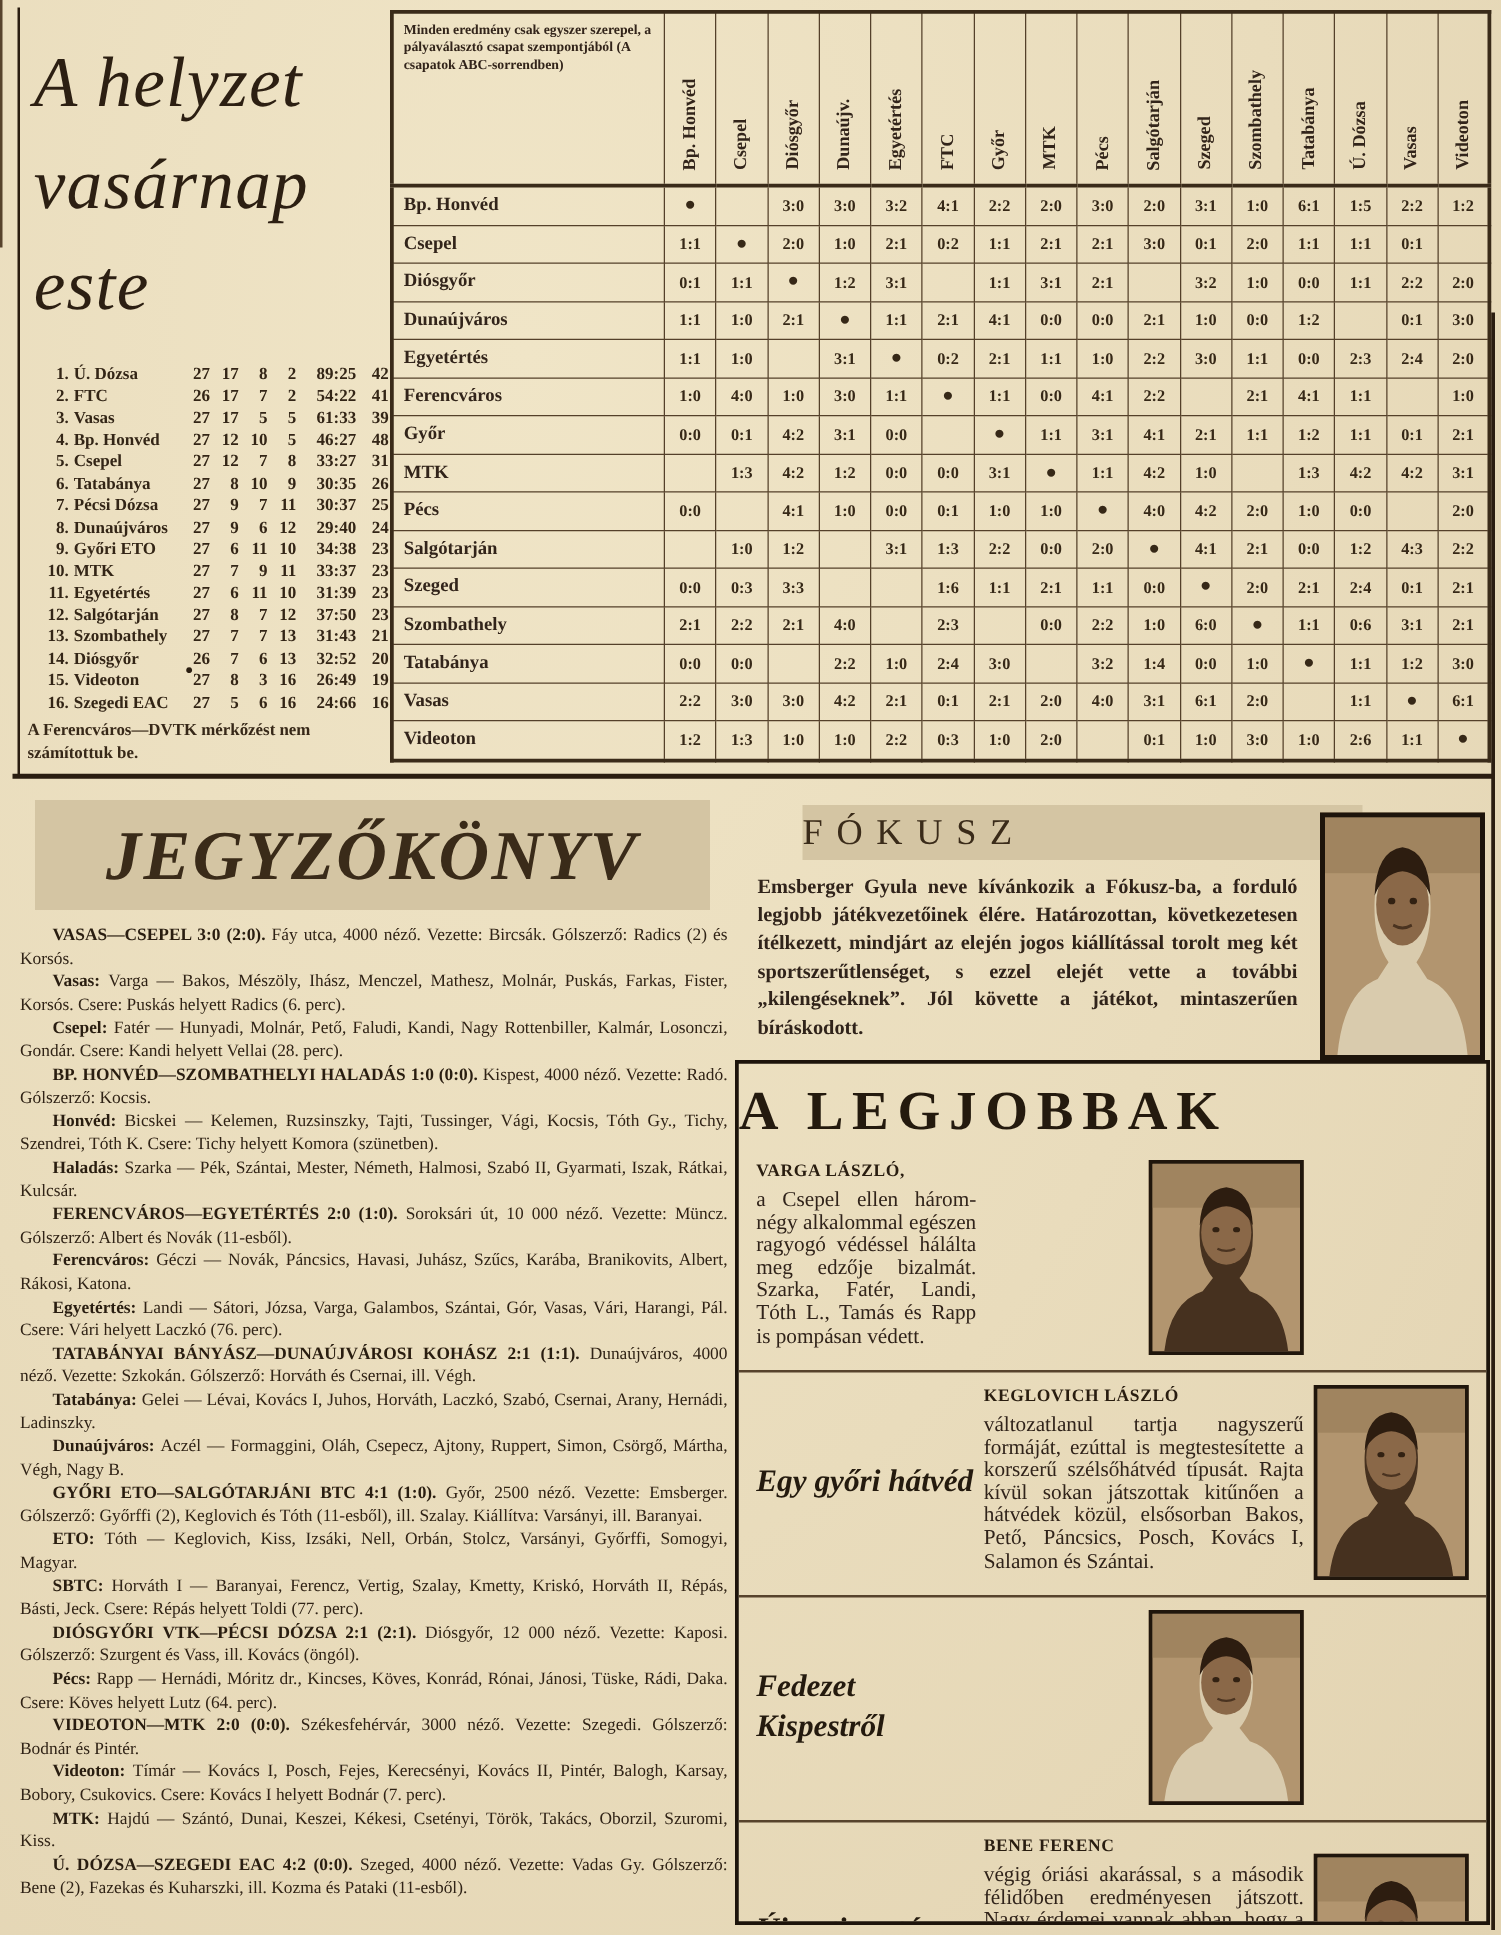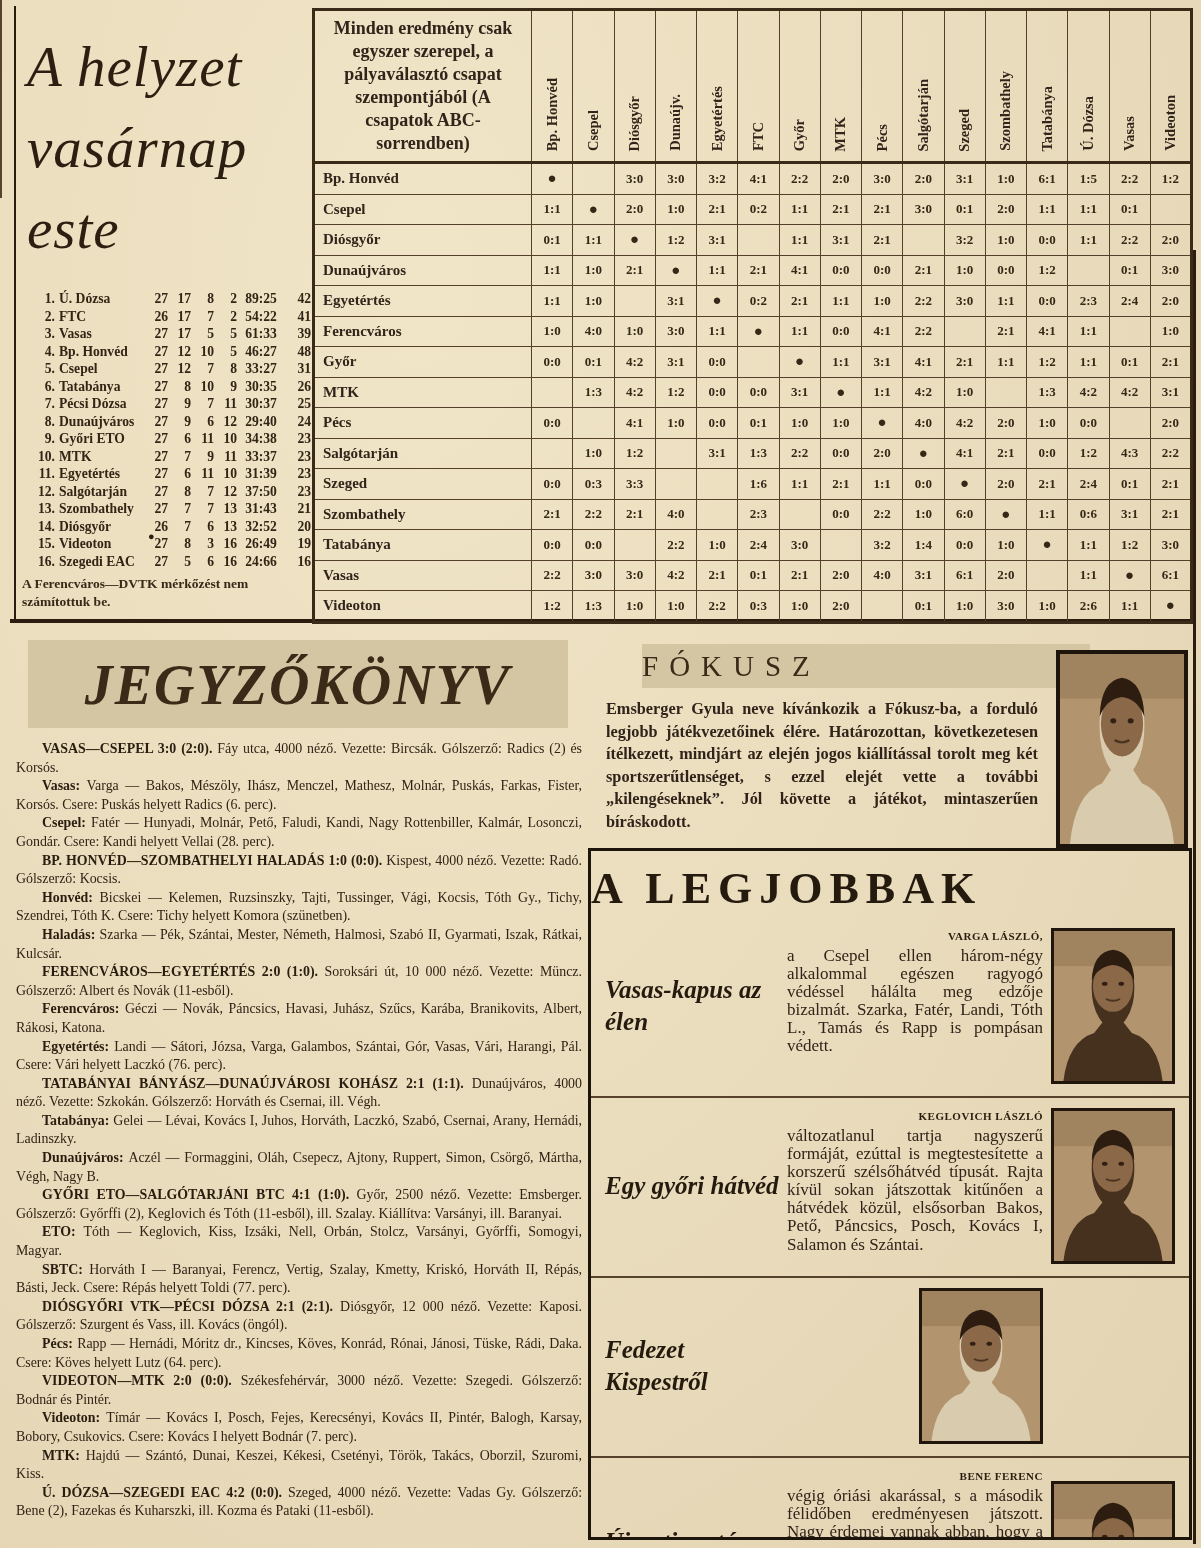--- a/index.html
+++ b/index.html
@@ -14,32 +14,32 @@
 
   
   .sit-title{position:absolute;left:27px;top:26px;margin:0;width:285px;
     font-style:italic;font-weight:normal;font-size:57px;line-height:81px;color:#2c1f12;letter-spacing:1px;}
   .sit-title span{display:block;}
   .standings{position:absolute;left:27px;top:290px;border-collapse:collapse;width:284px;}
   .standings td{padding:0;font-weight:bold;font-size:13.6px;line-height:17.5px;white-space:nowrap;color:#332516;}
   .standings td.pos{width:28px;text-align:right;padding-right:4px;}
   .standings td.team{text-align:left;}
   .standings td.n{width:23px;text-align:right;}
-  .standings td.goals{width:48px;text-align:center;}
+  .standings td.goals{width:48px;text-align:right;}
   .standings td.pts{width:26px;text-align:right;}
   .sep-dot{position:absolute;left:148px;top:530px;font-size:11px;color:#2a1d10;}
   .sit-note{position:absolute;left:22px;top:575px;width:290px;margin:0;
     font-size:13.5px;line-height:18px;font-weight:bold;color:#372818;}
 
   
   .crosstable{position:absolute;left:312px;top:8px;width:878px;border-collapse:collapse;table-layout:fixed;
     border:3px solid #3a2b19;}
   .crosstable th,.crosstable td{border:1.6px solid #54402a;}
   .crosstable thead th{height:124px;vertical-align:bottom;background:transparent;}
-  .crosstable th.corner{vertical-align:top;text-align:center;font-weight:bold;font-size:18px;
+  .crosstable th.corner{vertical-align:top;text-align:left;font-weight:bold;font-size:11px;
     line-height:1.28;padding:6px 8px;color:#32241a;border-bottom:3px solid #3a2b19;}
   .crosstable th.colhead{padding:0 0 6px 0;border-bottom:3px solid #3a2b19;}
   .vert{display:inline-block;writing-mode:vertical-rl;transform:rotate(180deg);
     font-weight:bold;font-size:14.5px;white-space:nowrap;color:#32241a;}
   .crosstable th.rowlabel{text-align:left;font-weight:bold;font-size:15px;padding:0 0 0 8px;
     height:29.5px;color:#32241a;}
   .crosstable td.score{text-align:center;font-weight:bold;font-size:13px;color:#362817;padding:0;}
   .crosstable td.dot{font-size:15px;line-height:1;}
 
   
@@ -58,21 +58,21 @@
   .photo{overflow:hidden;background:#b2956f;}
   .fokusz-photo{position:absolute;left:1056px;top:650px;width:124px;height:190px;border:4px solid #1d140b;}
 
   .legjobbak{position:absolute;left:588px;top:848px;width:604px;height:692px;box-sizing:border-box;
     border:3px solid #1d140b;overflow:hidden;}
   .legjobbak h2{margin:12px 0 4px;text-align:left;font-weight:bold;font-size:44px;
     letter-spacing:7px;color:#241a0e;}
   .entry{display:grid;grid-template-columns:176px 256px 1fr;gap:6px;padding:10px 14px 12px 14px;}
   .entry.sep{border-top:2px solid #57432c;}
   .entry-label{align-self:center;font-style:italic;font-weight:bold;font-size:25px;line-height:1.3;color:#241a0e;}
-  .entry-name{margin:2px 0 5px;text-align:right;font-weight:bold;font-size:11px;letter-spacing:.5px;color:#291d10;}
+  .entry-name{margin:2px 0 5px;text-align:left;font-weight:bold;font-size:14px;letter-spacing:.5px;color:#291d10;}
   .entry-text{margin:0;font-size:17px;line-height:18.1px;text-align:justify;color:#30231a;}
   .entry-photo{width:118px;height:150px;border:3px solid #20160c;justify-self:end;align-self:center;}
 </style>
 </head>
 <body>
 
 <div class="page">
   <div class="rule left-rule"></div>
   <div class="rule right-rule"></div>
   <div class="rule heavy-rule"></div>
@@ -620,21 +620,20 @@
         <ellipse cx="43" cy="45" rx="2.4" ry="1.8" fill="#322112"></ellipse>
         <ellipse cx="57" cy="45" rx="2.4" ry="1.8" fill="#322112"></ellipse>
         <path d="M44 58 Q50 61 56 58" stroke="#4a3320" stroke-width="1.6" fill="none"></path>
       </svg></div>
   <p class="fokusz-text">Emsberger Gyula neve kívánkozik a Fókusz-ba, a forduló legjobb játékvezetőinek élére. Határozottan, következetesen ítélkezett, mindjárt az elején jogos kiállítással torolt meg két sportszerűtlenséget, s ezzel elejét vette a további „kilengéseknek”. Jól követte a játékot, mintaszerűen bíráskodott.</p>
 
   <div class="legjobbak">
     <h2>A LEGJOBBAK</h2>
     <div id="entries">
         <section class="entry">
-          <div class="entry-label">Vasas-kapus az élen</div>
           <div class="entry-main">
             <h3 class="entry-name">VARGA LÁSZLÓ,</h3>
             <p class="entry-text">a Csepel ellen három-négy alkalommal egészen ragyogó védéssel hálálta meg edzője bizalmát. Szarka, Fatér, Landi, Tóth L., Tamás és Rapp is pompásan védett.</p>
           </div>
           <div class="photo entry-photo"><svg viewBox="0 0 100 128" width="100%" height="100%" preserveAspectRatio="none">
               <rect width="100" height="128" fill="#b2956f"></rect>
               <rect width="100" height="30" fill="#a0845f"></rect>
               <path d="M8 128 Q12 94 34 87 L41 78 Q31 66 32 45 Q33 20 50 17 Q67 20 68 45 Q69 66 59 78 L66 87 Q88 94 92 128 Z" fill="#46311f"></path>
               <ellipse cx="50" cy="47" rx="17" ry="22" fill="#8a6848"></ellipse>
               <path d="M32 42 Q33 18 50 16 Q67 18 68 42 Q62 30 50 29 Q38 30 32 42 Z" fill="#2d1d10"></path>

